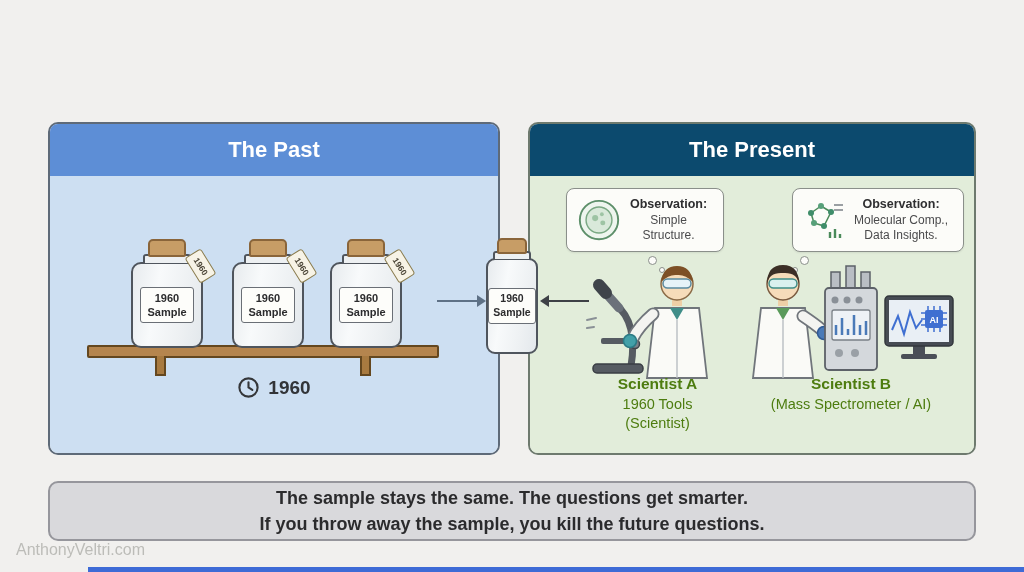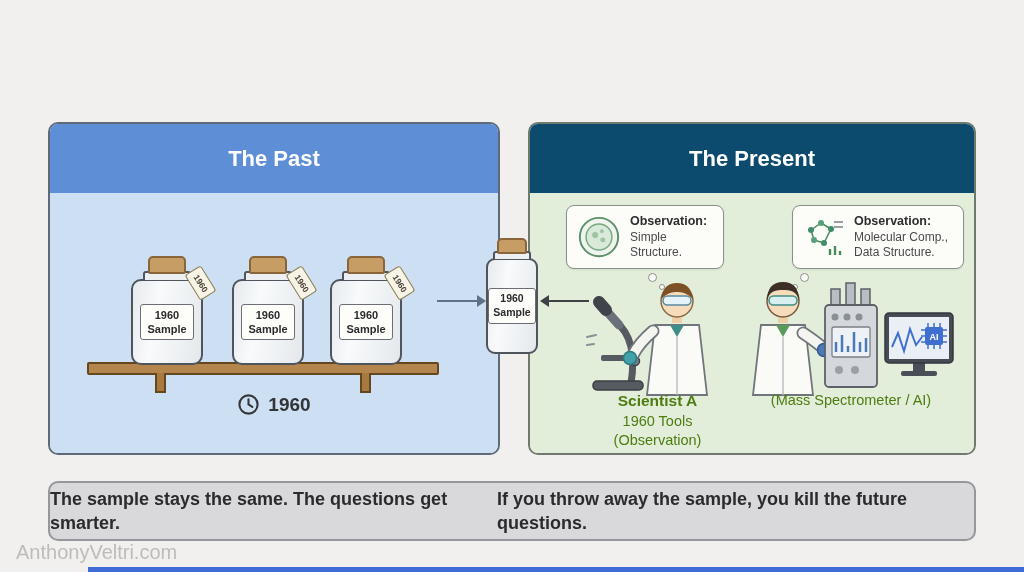--- a/index.html
+++ b/index.html
@@ -5,21 +5,21 @@
   * { box-sizing: border-box; margin: 0; padding: 0; }
   body { font-family: "Liberation Sans", sans-serif; background: #d8d8d6; }
   .canvas { position: relative; width: 1024px; height: 572px; background: #f1f0ee; overflow: hidden; }
 
   .title { position: absolute; top: 40px; left: 0; width: 100%; text-align: center;
            font-size: 38px; font-weight: 700; color: #3a3a3c; }
 
   .panel { position: absolute; top: 122px; border-radius: 10px; border: 2px solid #6b7077; overflow: hidden; }
   .panel.past { left: 48px; width: 452px; height: 333px; border-color: #5e6a78; }
   .panel.present { left: 528px; width: 448px; height: 333px; border-color: #6e7a6e; }
-  .panel-header { height: 69px; display: flex; align-items: center; justify-content: center;
+  .panel-header { height: 52px; display: flex; align-items: center; justify-content: center;
                   color: #ffffff; font-size: 22px; font-weight: 700; }
   .past .panel-header { background: #5d8ed6; }
   .present .panel-header { background: #0c4a6e; }
   .panel-body { position: relative; height: calc(100% - 52px); }
   .past .panel-body { background: #cddff2; }
   .present .panel-body { background: #e2edda; }
 
   
   .jar { position: absolute; width: 72px; }
   .jar-cork { width: 38px; height: 18px; margin: 0 auto; background: #c79d66;
@@ -58,21 +58,21 @@
   .year-row { position: absolute; left: 0; width: 100%; top: 200px; display: flex;
               align-items: center; justify-content: center; gap: 8px;
               font-size: 19px; font-weight: 600; color: #323438; }
 
   
   .obs-box { position: absolute; display: flex; align-items: center; gap: 8px;
              background: #fcfcf9; border: 1.5px solid #8a8f8a; border-radius: 8px;
              padding: 8px 9px; box-shadow: 0 1px 2px rgba(0,0,0,.08); }
   .obs-a { left: 36px; top: 12px; width: 158px; height: 64px; }
   .obs-b { left: 262px; top: 12px; width: 172px; height: 64px; }
-  .obs-text { display: flex; flex-direction: column; line-height: 1.25; }
+  .obs-text { display: flex; flex-direction: column; line-height: 1.25; align-items: center; }
   .obs-title { font-weight: 700; font-size: 12.5px; color: #2e2e30; }
   .obs-line { font-size: 12px; color: #4a4a4c; }
 
   .dot { position: absolute; background: #fcfcf9; border: 1.5px solid #8a8f8a; border-radius: 50%; }
   .dot-a1 { left: 118px; top: 80px; width: 9px; height: 9px; }
   .dot-a2 { left: 129px; top: 91px; width: 6px; height: 6px; }
   .dot-b1 { left: 270px; top: 80px; width: 9px; height: 9px; }
   .dot-b2 { left: 262px; top: 91px; width: 6px; height: 6px; }
 
   .scene-a { position: absolute; left: 55px; top: 78px; width: 150px; height: 128px; }
@@ -93,24 +93,24 @@
   .arrow-left { left: 437px; top: 295px; width: 49px; }
   .arrow-left .arrow-line { left: 0; width: 41px; background: #5e7186; }
   .arrow-left .arrow-head { left: 40px; border-left: 9px solid #5e7186; }
   .arrow-right { left: 540px; top: 295px; width: 50px; }
   .arrow-right .arrow-line { left: 8px; width: 41px; background: #3e4146; }
   .arrow-right .arrow-head { left: 0; border-right: 9px solid #3e4146; }
 
   
   .footer-banner { position: absolute; left: 48px; top: 481px; width: 928px; height: 60px;
                    background: #d9d9dc; border: 2px solid #96969c; border-radius: 10px;
-                   display: flex; flex-direction: row; align-items: center; justify-content: center; gap: 1px; }
+                   display: flex; flex-direction: column; align-items: center; justify-content: center; gap: 1px; }
   .footer-banner p { font-size: 18px; font-weight: 600; color: #2b2b2d; line-height: 1.35; }
 
-  .watermark { position: absolute; left: 16px; top: 541px; font-size: 20px; color: #bcbcb8; }
+  .watermark { position: absolute; left: 16px; top: 541px; font-size: 16px; color: #bcbcb8; }
   .bottom-bar { position: absolute; left: 88px; top: 567px; width: 936px; height: 5px; background: #3e6bd6; }
 
   svg text { font-family: "Liberation Sans", sans-serif; }
 </style>
 </head>
 <body>
 
 <div class="canvas">
 
 
@@ -214,21 +214,21 @@
           </g>
           <g stroke="#4a8a5a" stroke-width="2.4">
             <line x1="28" y1="40" x2="28" y2="34"></line>
             <line x1="33" y1="40" x2="33" y2="31"></line>
             <line x1="38" y1="40" x2="38" y2="36"></line>
           </g>
         </svg>
         <div class="obs-text">
           <span class="obs-title">Observation:</span>
           <span class="obs-line">Molecular Comp.,</span>
-          <span class="obs-line">Data Structure.</span>
+          <span class="obs-line">Data Insights.</span>
         </div>
       </div>
 
       <div class="dot dot-a1"></div>
       <div class="dot dot-a2"></div>
       <div class="dot dot-b1"></div>
       <div class="dot dot-b2"></div>
 
       <svg class="scene-a" viewBox="0 0 150 128">
         <g stroke="#8a9096" stroke-width="2" stroke-linecap="round">
@@ -293,23 +293,24 @@
             <path d="M185,52 v4 M191,52 v4 M197,52 v4 M185,74 v4 M191,74 v4 M197,74 v4 M178,59 h4 M178,65 h4 M178,71 h4 M200,59 h4 M200,65 h4 M200,71 h4" stroke="#3f6fd1" stroke-width="1.5"></path>
             <rect x="182" y="56" width="18" height="18" rx="2" fill="#3f6fd1"></rect>
             <text x="191" y="69" text-anchor="middle" font-size="9" font-weight="bold" fill="#ffffff">AI</text>
           </g>
         </g>
       </svg>
 
       <div class="sci-label label-a">
         <span class="sci-name">Scientist A</span>
         <span>1960 Tools</span>
-        <span>(Observation)</span>
+        <span>(Scientist)</span>
       </div>
       <div class="sci-label label-b">
+        <span class="sci-name">Scientist B</span>
         <span>(Mass Spectrometer / AI)</span>
       </div>
     </div>
   </section>
 
   <div class="arrow arrow-left">
     <div class="arrow-line"></div>
     <div class="arrow-head"></div>
   </div>
   <div class="arrow arrow-right">

